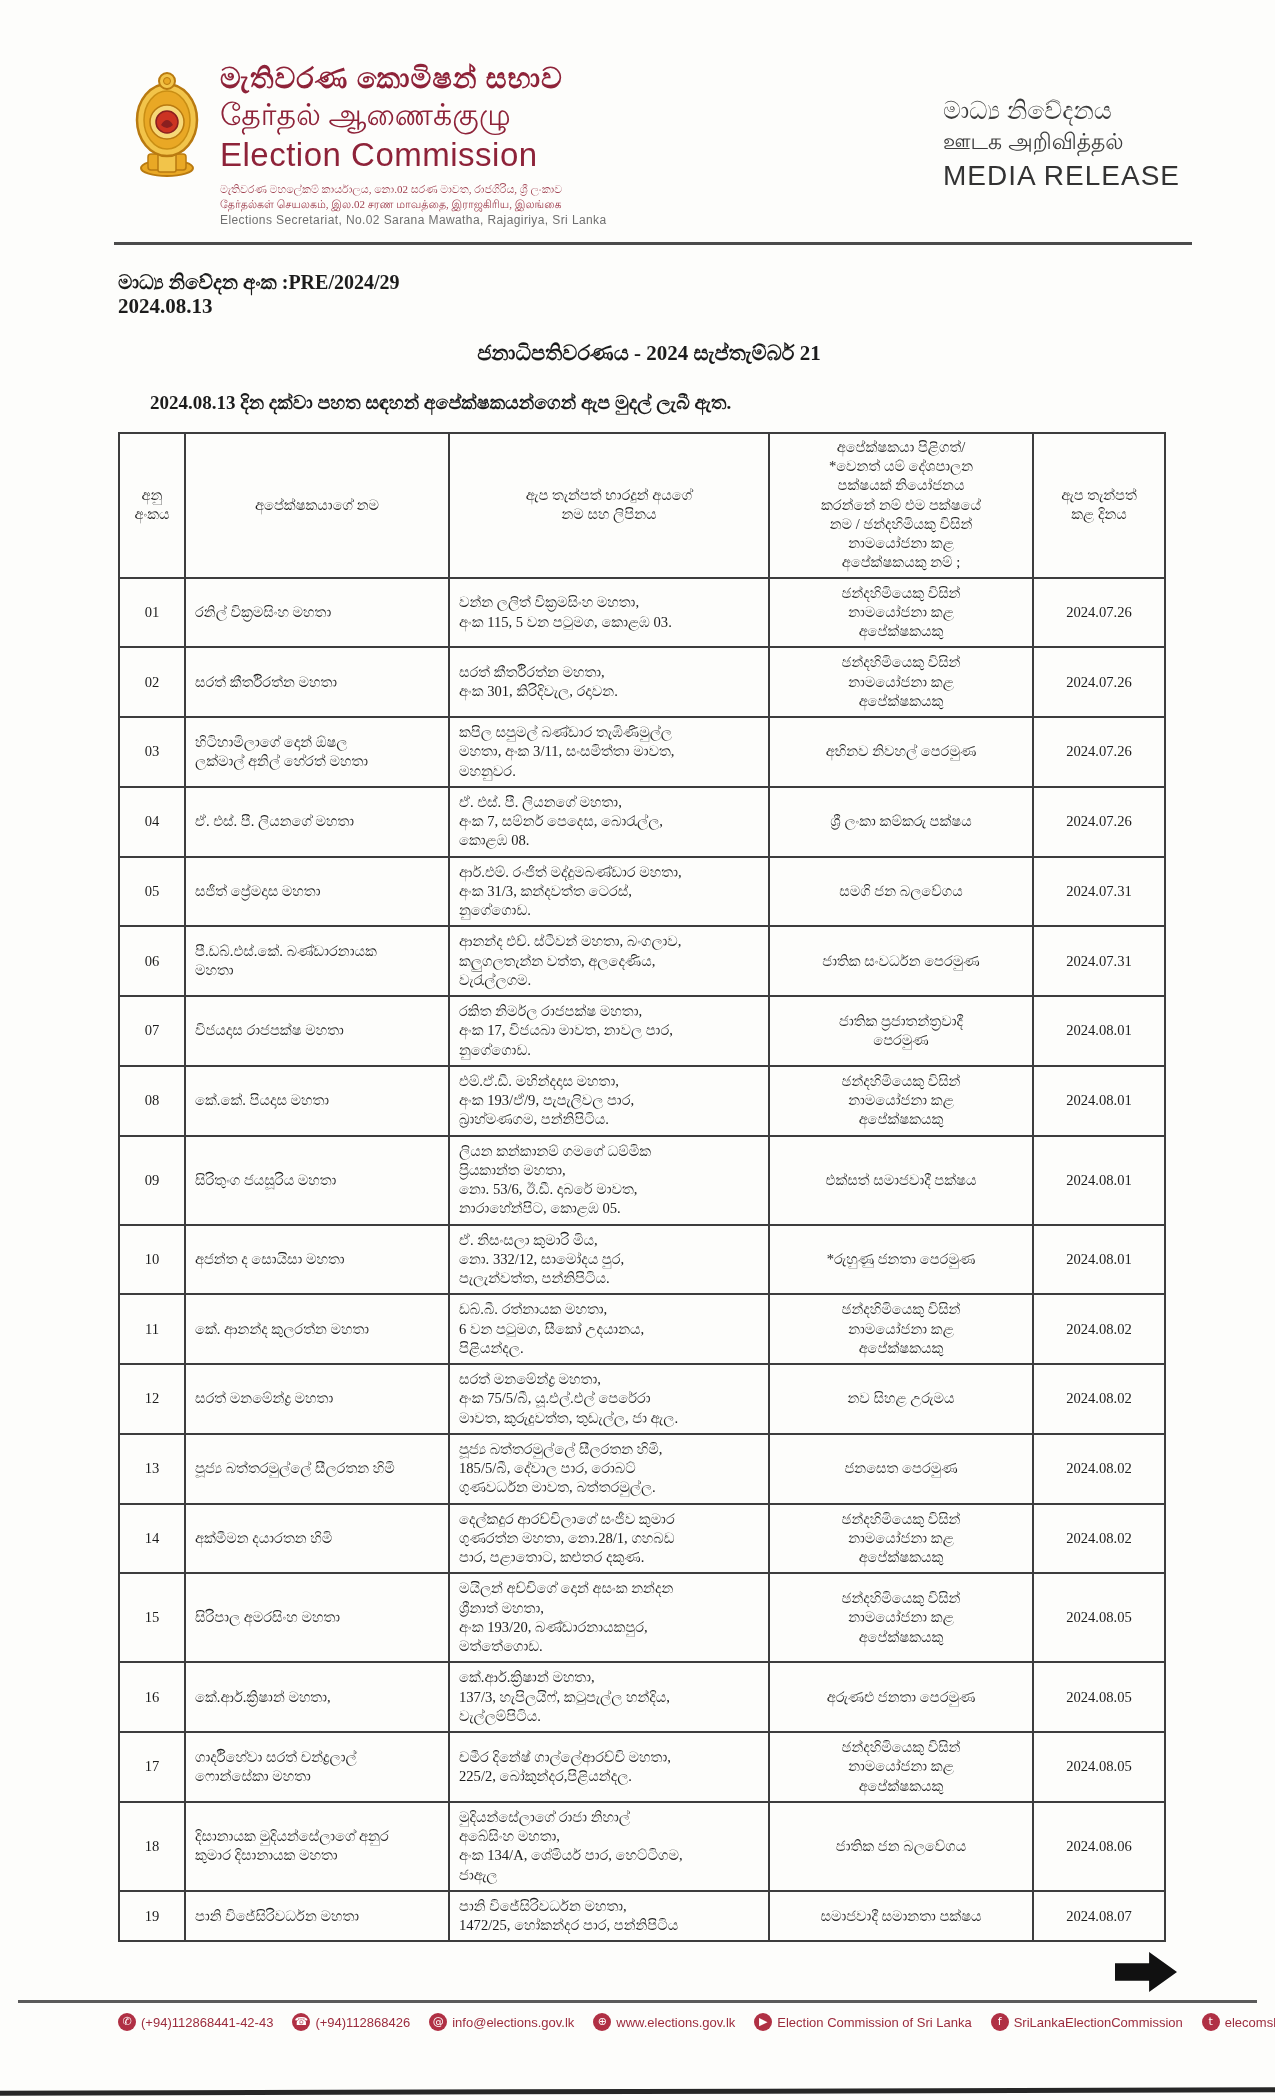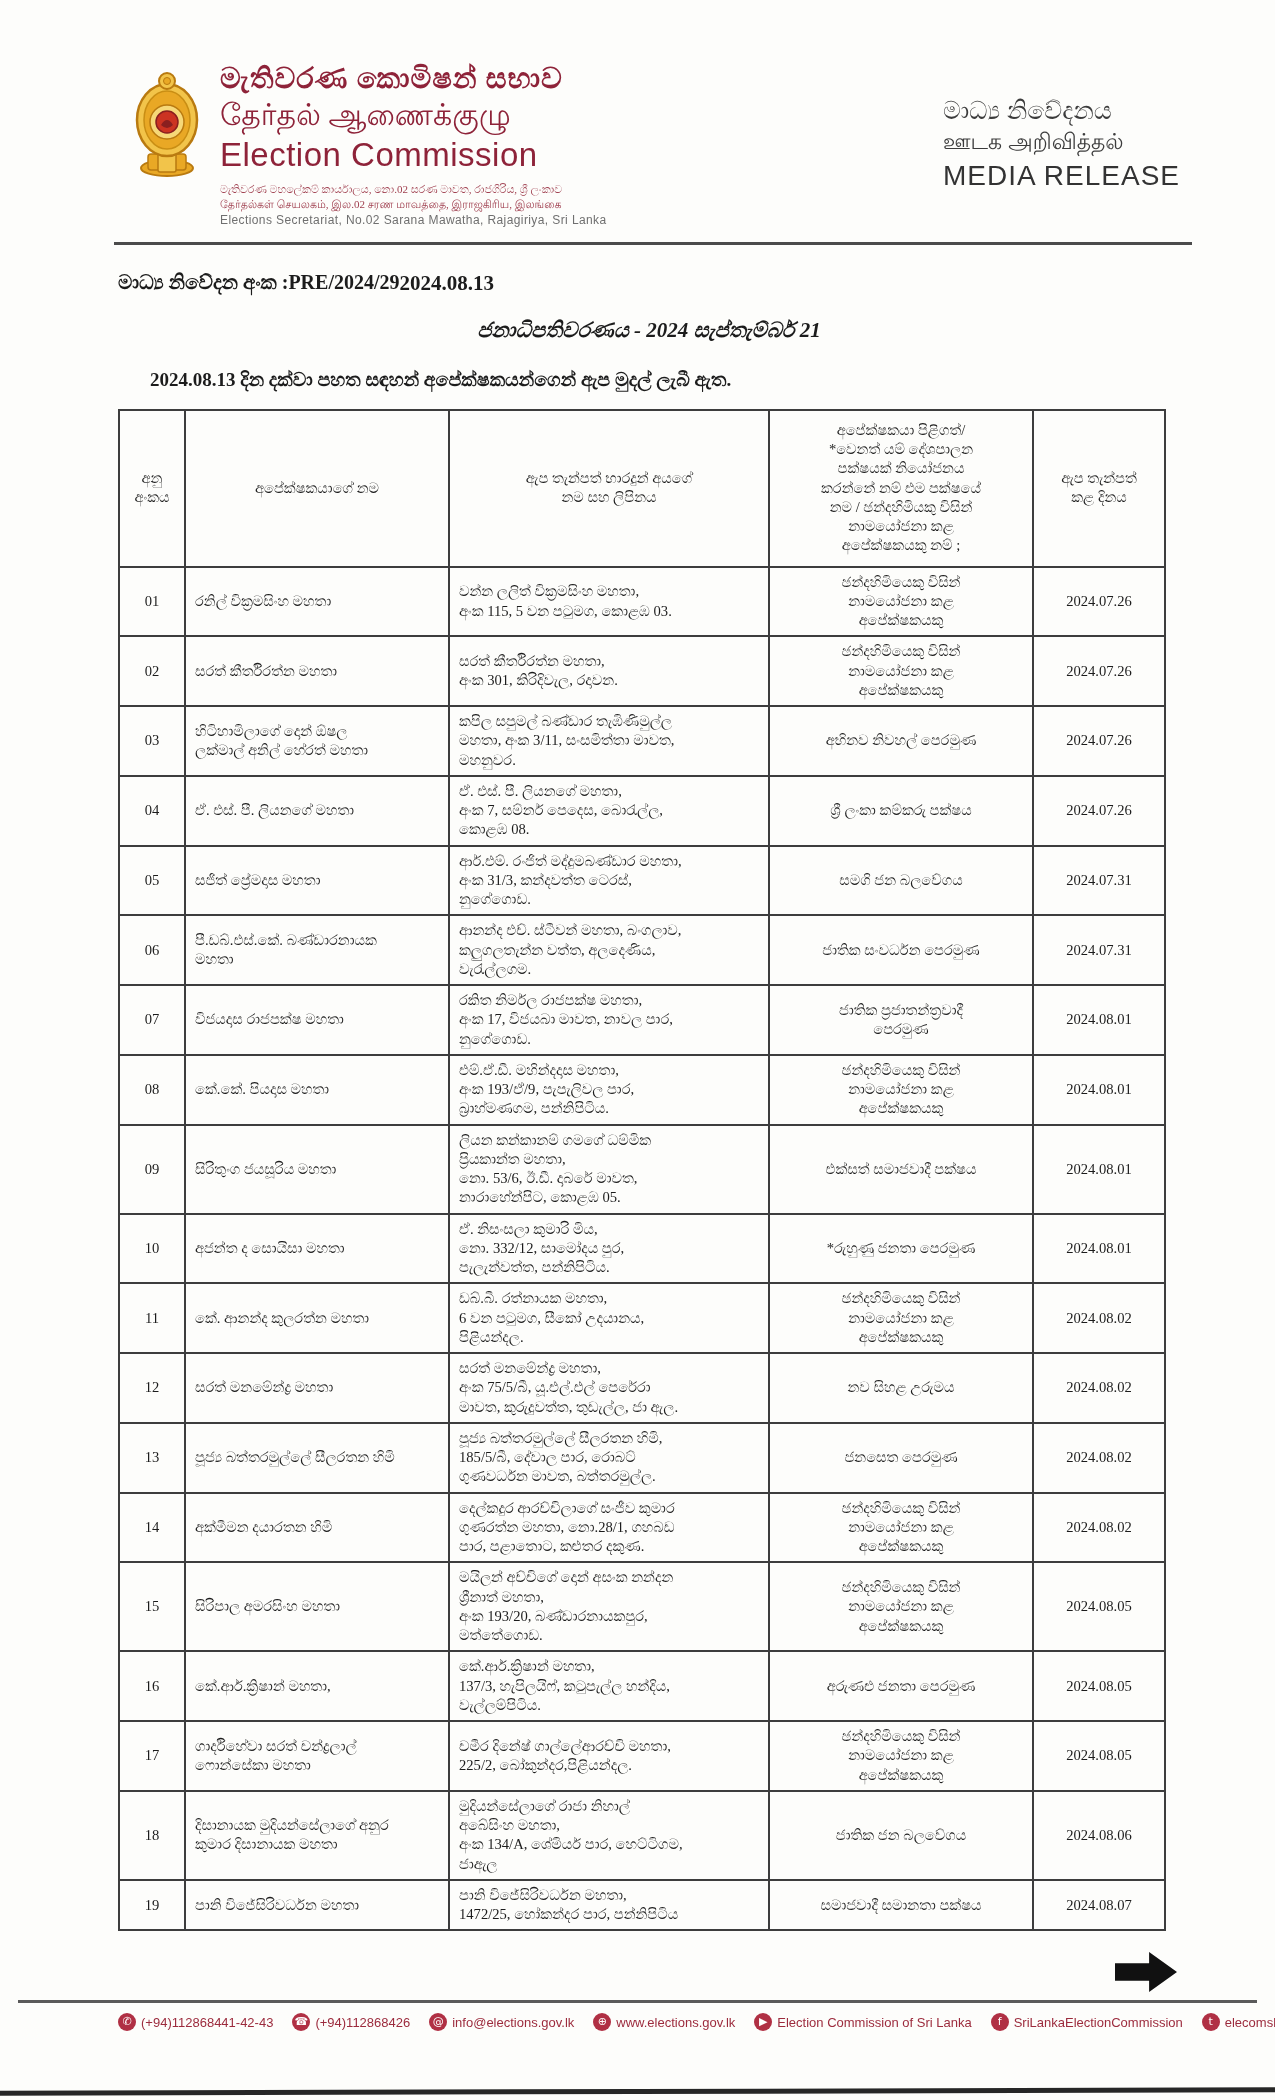--- a/index.html
+++ b/index.html
@@ -27,45 +27,45 @@
   .org-en{font-family:"Liberation Sans","DejaVu Sans",sans-serif;font-size:33px;color:#8e2339;margin-top:0px;letter-spacing:0.5px;}
   .addr{margin-top:8px;line-height:1.35;}
   .addr-si,.addr-ta{font-size:11px;color:#a04050;}
   .addr-en{font-size:12px;color:#6f6f6f;font-family:"Liberation Sans","DejaVu Sans",sans-serif;letter-spacing:0.4px;}
   .hdr-right{margin-top:40px;color:#3c3c3c;font-family:"Liberation Sans","DejaVu Sans",sans-serif;}
   .rel-si{font-size:25px;}
   .rel-ta{font-size:22px;margin-top:3px;}
   .rel-en{font-size:28px;letter-spacing:1px;margin-top:3px;color:#333;}
   .rule{border:none;border-top:3.5px solid #4b4b4b;margin:14px -12px 0 -4px;}
   
-  .meta-row{display:flex;margin-top:26px;padding-right:58px;}
+  .meta-row{display:flex;justify-content:space-between;margin-top:26px;padding-right:58px;flex-direction:column;}
   .ref{font-weight:bold;font-size:20px;}
   .rel-date{font-weight:bold;font-size:21px;}
   
   .doc-titles{text-align:center;margin-top:22px;font-weight:bold;}
-  .t1{font-size:21px;font-style:italic;}
+  .t1{font-size:21px;}
   .t2{font-size:20px;margin-top:8px;}
   .intro{margin:26px 0 0 32px;font-size:19px;font-weight:bold;}
   
   table.dep{
     border-collapse:collapse;
     width:1048px;
     margin-top:18px;
     table-layout:fixed;
   }
   table.dep th,table.dep td{
     border:2px solid #3d3d3d;
     padding:5px 9px;
     font-size:14.6px;
     line-height:1.32;
     vertical-align:middle;
     white-space:pre-line;
     overflow:hidden;
   }
-  table.dep th{font-weight:normal;text-align:center;padding:10px 6px;}
+  table.dep th{font-weight:normal;text-align:center;padding:4px 6px;}
   th.c0,td.cell-no{width:52px;text-align:center;}
   td.cell-no{font-size:16.5px;}
   th.c1,td.cell-cand{width:250px;text-align:left;}
   th.c2,td.cell-dep{width:306px;text-align:left;}
   th.c3,td.cell-party{width:250px;text-align:center;}
   th.c4,td.cell-date{width:118px;text-align:center;}
   td.cell-date{font-size:16.5px;}
   
   .cont-arrow{
     position:absolute;right:98px;top:1952px;

